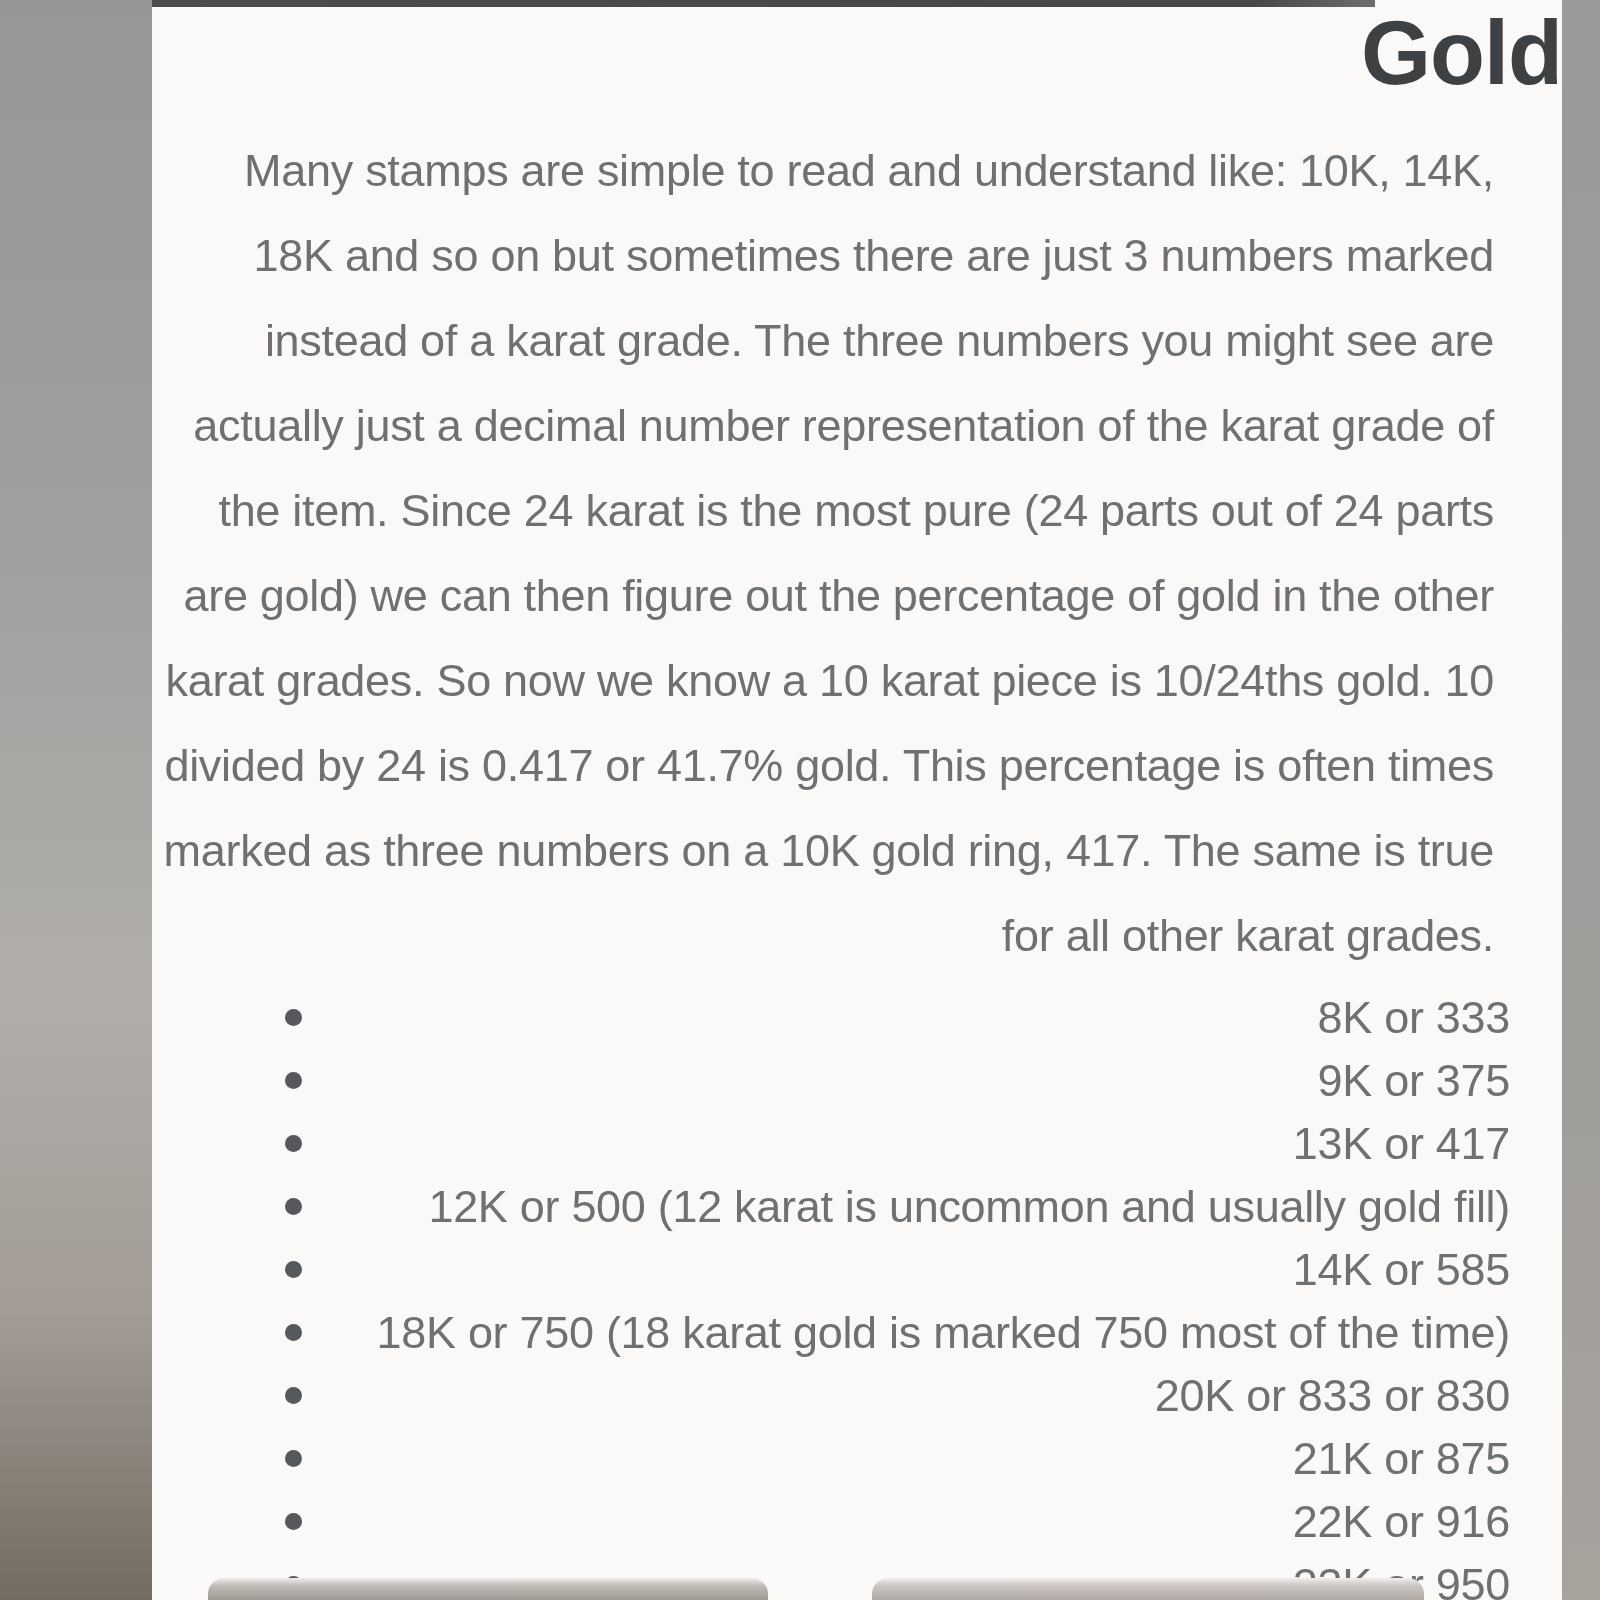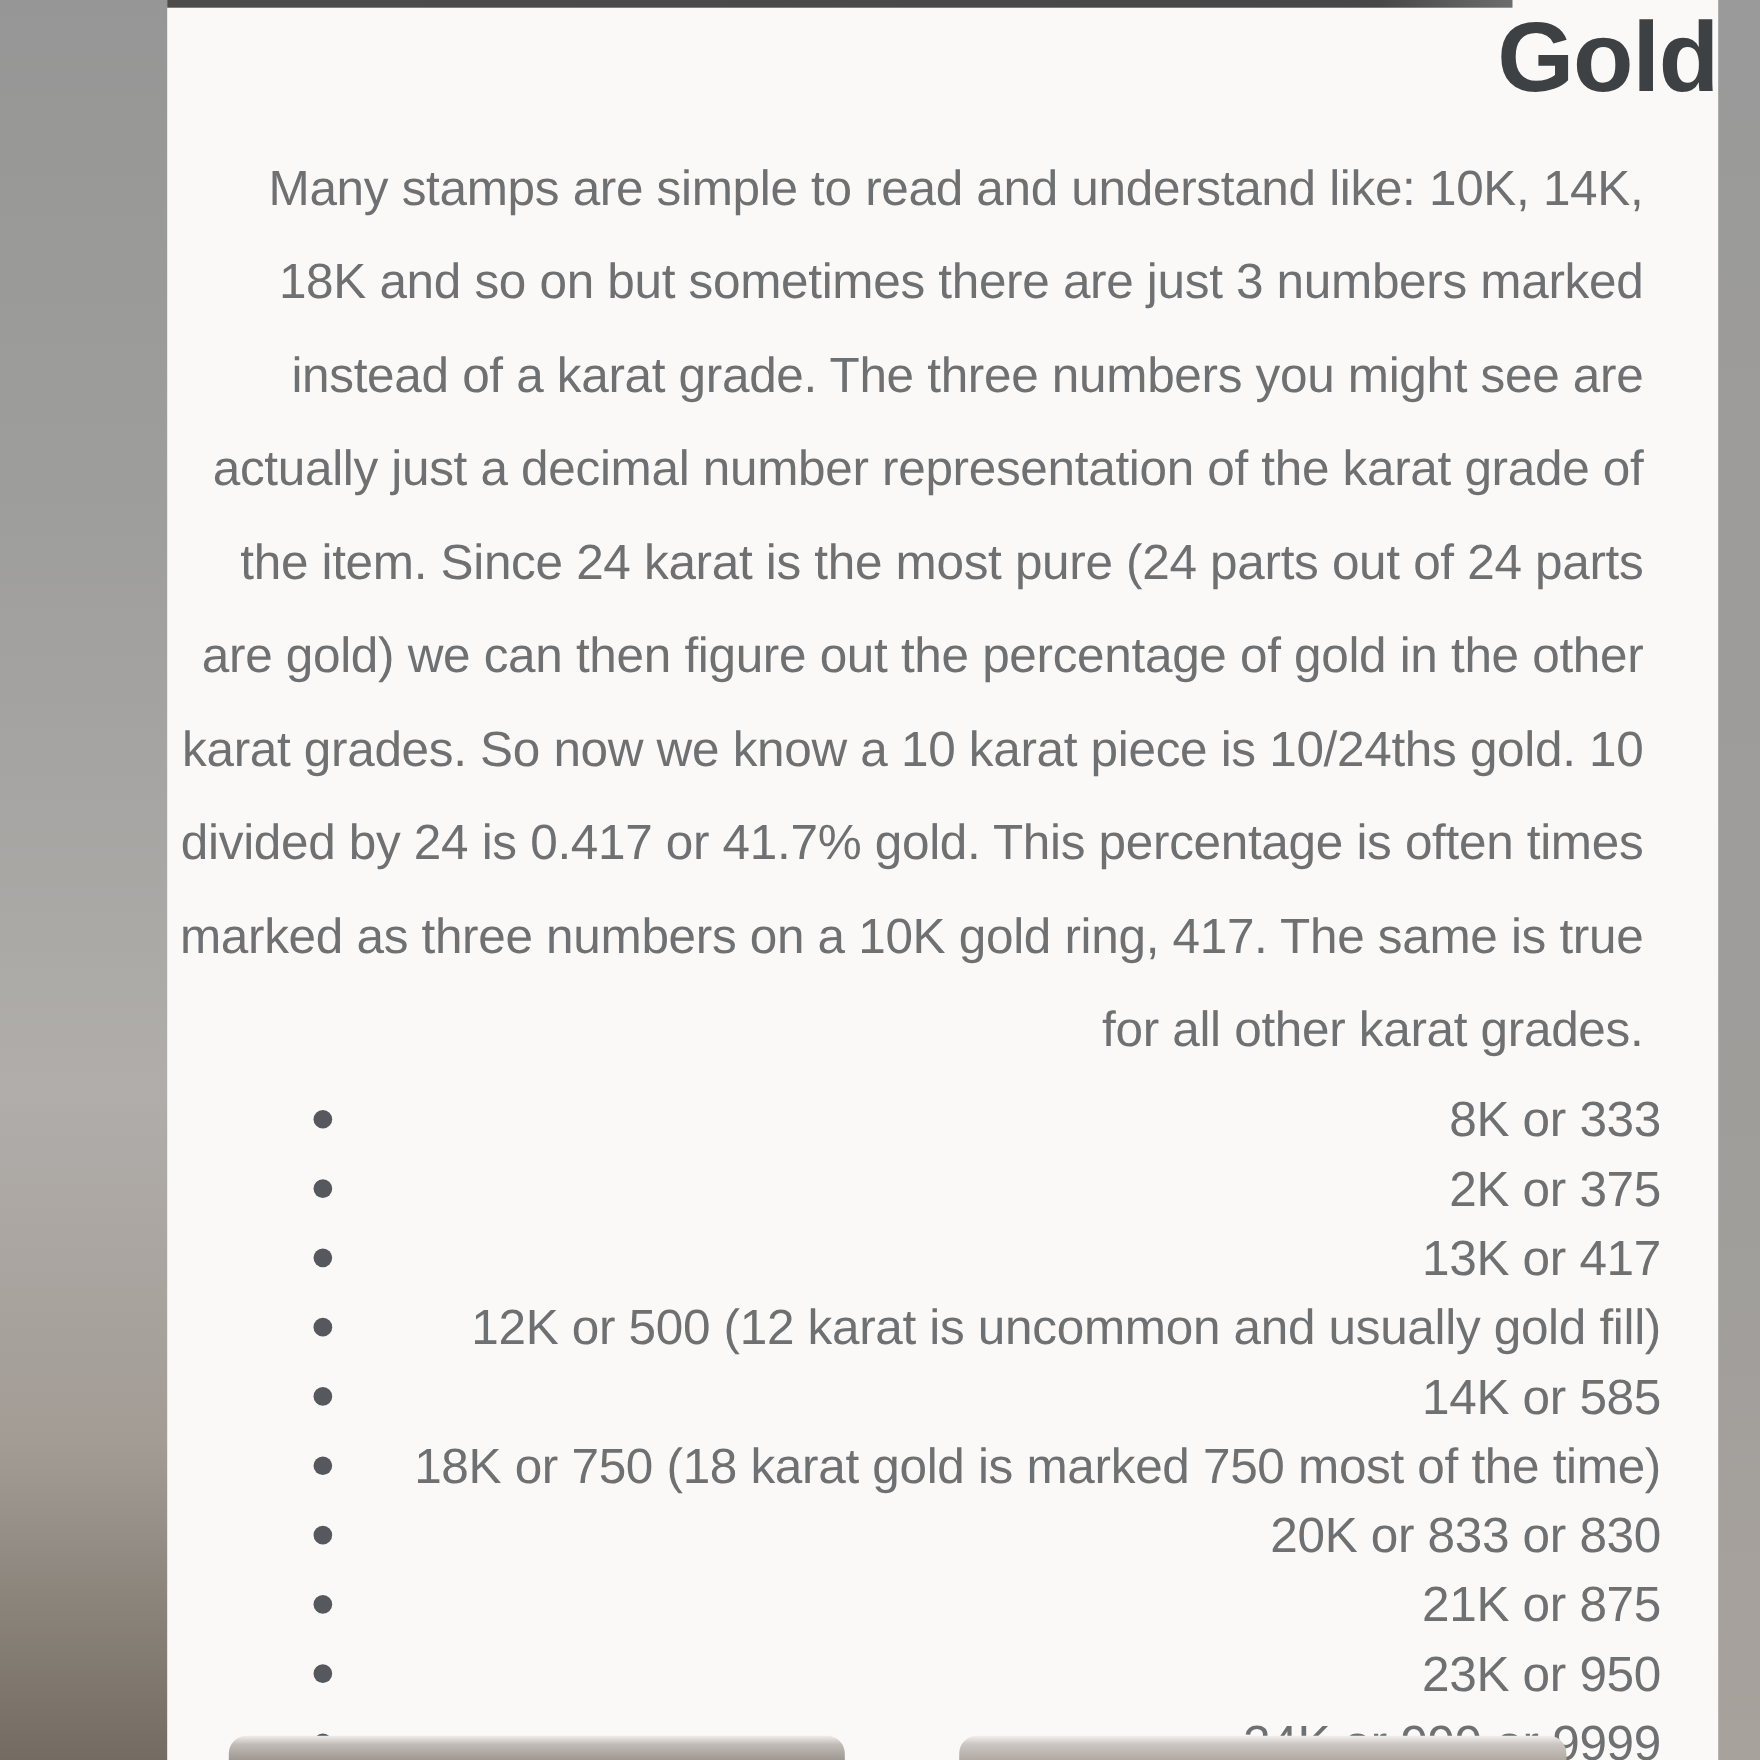--- a/index.html
+++ b/index.html
@@ -86,21 +86,21 @@
 
     <p class="body-paragraph">Many stamps are simple to read and understand like: 10K, 14K, 18K and so on but sometimes there are just 3 numbers marked instead of a karat grade. The three numbers you might see are actually just a decimal number representation of the karat grade of the item. Since 24 karat is the most pure (24 parts out of 24 parts are gold) we can then figure out the percentage of gold in the other karat grades. So now we know a 10 karat piece is 10/24ths gold. 10 divided by 24 is 0.417 or 41.7% gold. This percentage is often times marked as three numbers on a 10K gold ring, 417. The same is true for all other karat grades.</p>
 
     <ul class="karat-list">
       <li>
         <span class="bullet-dot"></span>
         <span>8K or 333</span>
       </li>
       <li>
         <span class="bullet-dot"></span>
-        <span>2K or 375</span>
+        <span>9K or 375</span>
       </li>
       <li>
         <span class="bullet-dot"></span>
         <span>13K or 417</span>
       </li>
       <li>
         <span class="bullet-dot"></span>
         <span>12K or 500 (12 karat is uncommon and usually gold fill)</span>
       </li>
       <li>
@@ -114,20 +114,24 @@
       <li>
         <span class="bullet-dot"></span>
         <span>20K or 833 or 830</span>
       </li>
       <li>
         <span class="bullet-dot"></span>
         <span>21K or 875</span>
       </li>
       <li>
         <span class="bullet-dot"></span>
+        <span>22K or 916</span>
+      </li>
+      <li>
+        <span class="bullet-dot"></span>
         <span>23K or 950</span>
       </li>
       <li>
         <span class="bullet-dot"></span>
         <span>24K or 999 or 9999</span>
       </li>
     </ul>
   </div>
 
   <div class="btn-stub one"></div>

